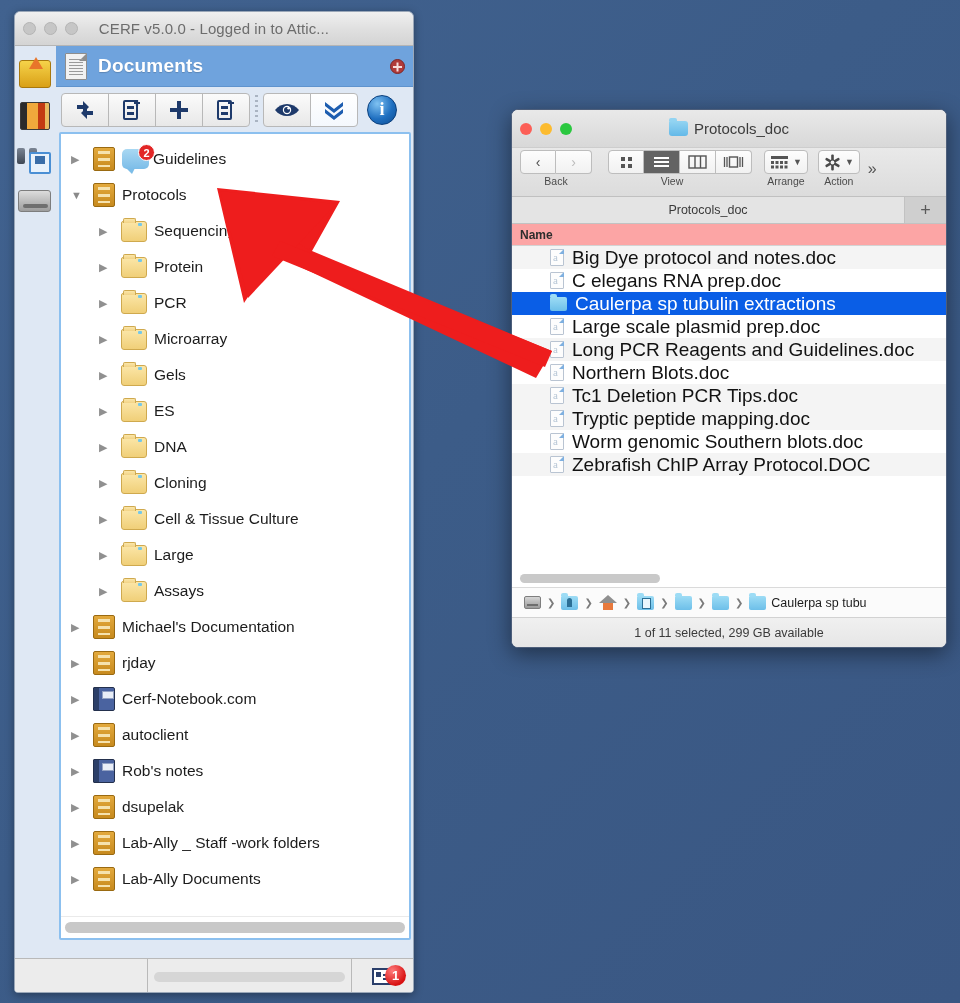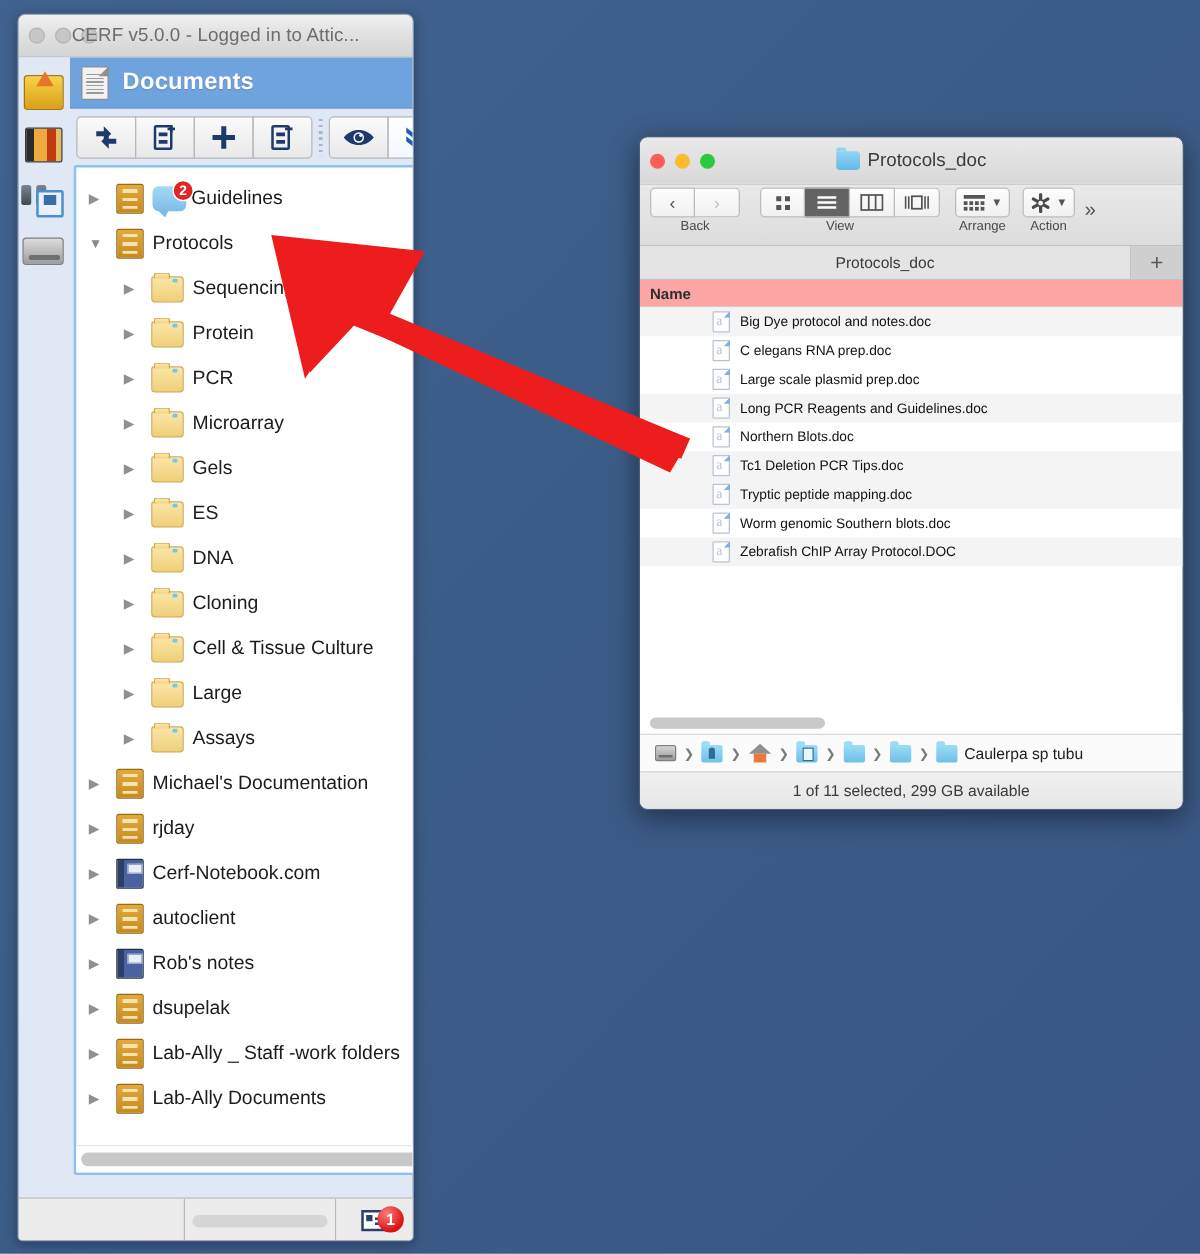--- a/index.html
+++ b/index.html
@@ -12,21 +12,21 @@
   }
   body {
     background: linear-gradient(135deg, #41628f 0%, #3c5c88 45%, #3a5783 100%);
     position: relative;
   }
 
   
   #cerf-window {
     position: absolute;
     left: 14px; top: 11px;
-    width: 317px; height: 982px;
+    width: 400px; height: 982px;
     background: #dfe8f4;
     border: 1px solid #9aa7b8;
     border-radius: 6px 6px 4px 4px;
     box-shadow: 0 2px 9px rgba(0,0,0,0.35);
     overflow: hidden;
   }
   #cerf-titlebar {
     height: 34px;
     background: linear-gradient(to bottom, #f0f0f0 0%, #e0e0e0 50%, #d4d4d4 100%);
     border-bottom: 1px solid #b5b5b5;
@@ -387,21 +387,21 @@
   #finder-colhdr {
     height: 22px; background: #fca5a5;
     border-bottom: 1px solid #d3d3d3;
     display: flex; align-items: center; padding-left: 8px;
     font-size: 12px; color: #2d2d2d; font-weight: bold;
   }
 
   #finder-list { background: #fff; }
   .frow {
     height: 23px; display: flex; align-items: center;
-    padding-left: 58px; font-size: 11px; color: #121212;
+    padding-left: 38px; font-size: 19px; color: #121212;
     white-space: nowrap;
   }
   .frow.alt { background: #f4f4f4; }
   .frow.selected { background: #0a5ee6; color: #fff; }
   .doc-ico {
     width: 14px; height: 17px; flex: 0 0 14px; margin-right: 8px;
     background: #fdfdfd; border: 1px solid #b9c4d2; position: relative;
     border-radius: 1px;
   }
   .doc-ico:before {
@@ -807,20 +807,24 @@
 
   <div id="finder-list">
       <div class="frow alt">
         <span class="doc-ico"></span>
         <span>Big Dye protocol and notes.doc</span>
       </div>
       <div class="frow">
         <span class="doc-ico"></span>
         <span>C elegans RNA prep.doc</span>
       </div>
+      <div class="frow selected">
+        <span class="fld-ico-blue"></span>
+        <span>Caulerpa sp tubulin extractions</span>
+      </div>
       <div class="frow">
         <span class="doc-ico"></span>
         <span>Large scale plasmid prep.doc</span>
       </div>
       <div class="frow alt">
         <span class="doc-ico"></span>
         <span>Long PCR Reagents and Guidelines.doc</span>
       </div>
       <div class="frow">
         <span class="doc-ico"></span>

